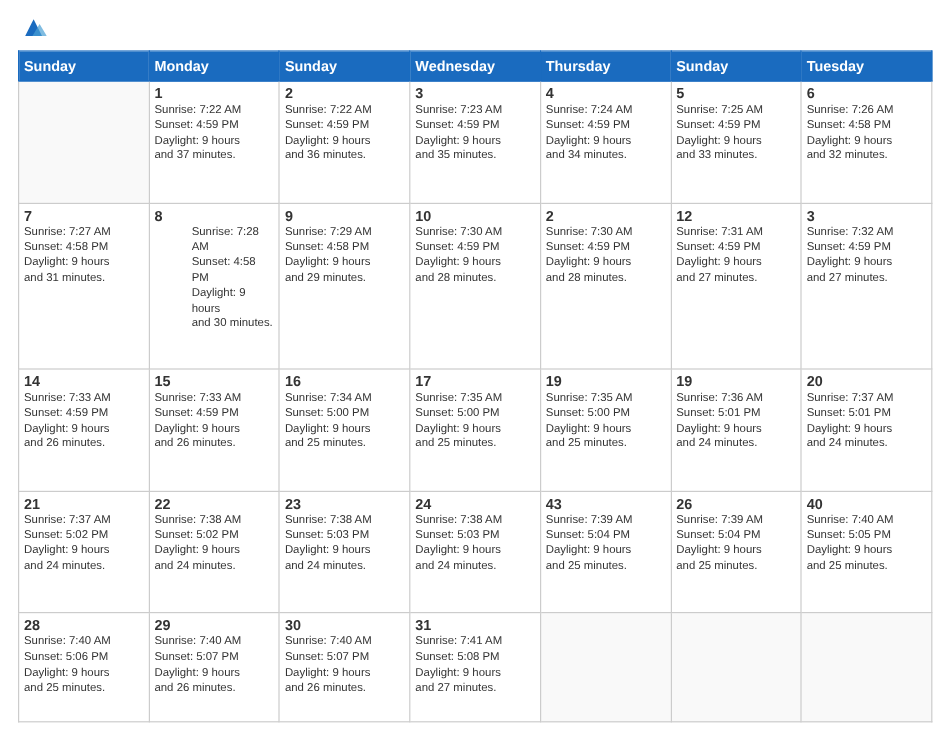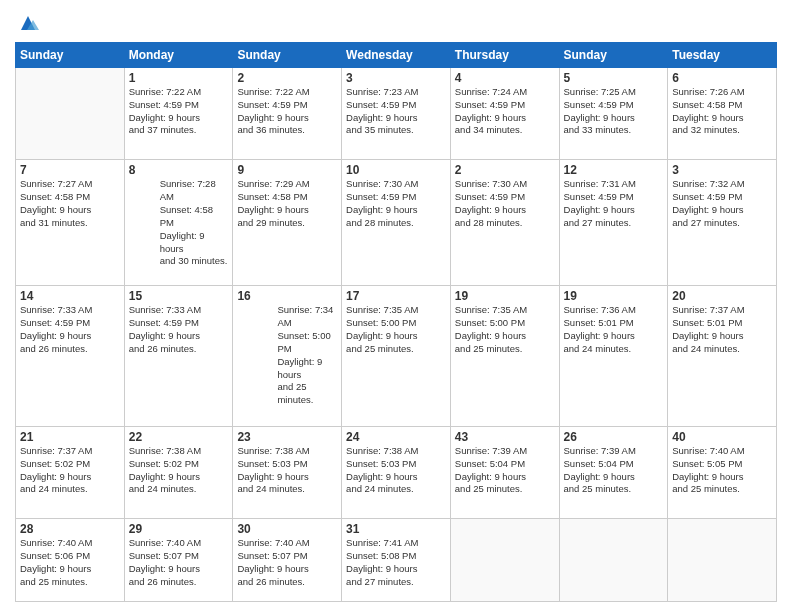--- a/index.html
+++ b/index.html
@@ -238,21 +238,21 @@
           </td>
           <td>
             <span class="day-num">15</span>
             <div class="day-info" style="white-space: pre-line;">Sunrise: 7:33 AM
 Sunset: 4:59 PM
 Daylight: 9 hours
 and 26 minutes.</div>
           </td>
           <td>
             <span class="day-num">16</span>
-            <div class="day-info" style="white-space: pre-line; margin-left: 40px;">Sunrise: 7:34 AM
+            <div class="day-info" style="white-space: pre-line;">Sunrise: 7:34 AM
 Sunset: 5:00 PM
 Daylight: 9 hours
 and 25 minutes.</div>
           </td>
           <td>
             <span class="day-num">17</span>
             <div class="day-info" style="white-space: pre-line;">Sunrise: 7:35 AM
 Sunset: 5:00 PM
 Daylight: 9 hours
 and 25 minutes.</div>

